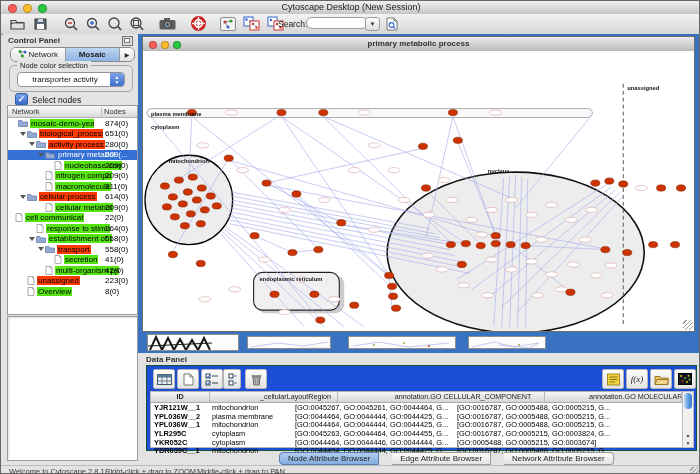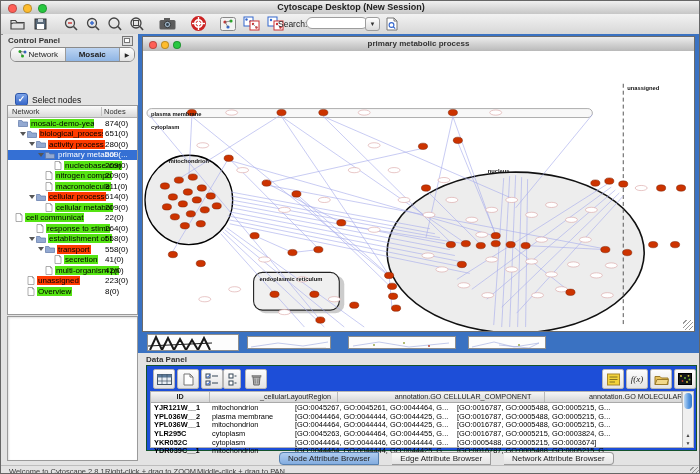--- a/index.html
+++ b/index.html
@@ -4,21 +4,21 @@
 <style>
   html,body{margin:0;padding:0;background:#555;}
   .app{position:relative;width:700px;height:474px;background:#e3e3e3;overflow:hidden;
        font-family:"Liberation Sans",sans-serif;border:1px solid #666;box-sizing:border-box;}
   
   .titlebar{position:absolute;left:0;top:0;width:700px;height:13px;
     background:linear-gradient(#f0f0f0,#c6c6c6);border-bottom:1px solid #9b9b9b;}
   .lights{position:absolute;left:7px;top:3px;display:flex;gap:6px;}
   .light{width:7px;height:7px;border-radius:50%;border:0.5px solid rgba(0,0,0,.25);}
   .l-red{background:#ff5f57}.l-yel{background:#febc2e}.l-grn{background:#28c840}
-  .tb-title{position:absolute;left:0;right:0;top:1px;text-align:center;font-size:9px;font-weight:bold;color:#222;}
+  .tb-title{position:absolute;left:0;right:0;top:1px;text-align:center;font-size:9px;font-weight:normal;color:#222;}
   
   .toolbar{position:absolute;left:0;top:13px;width:700px;height:20px;
     background:linear-gradient(#f2f2f2,#d7d7d7);border-bottom:1px solid #8f8f8f;}
   .tbi{position:absolute;top:1px;width:20px;height:17px;display:flex;align-items:center;justify-content:center;}
   .search-label{position:absolute;left:277px;top:5px;font-size:8.5px;color:#222;}
   .search-input{position:absolute;left:305px;top:3px;width:52px;height:10px;border:1px solid #9d9d9d;
     border-radius:7px;background:#fff;font-size:8px;padding:0 4px;}
   .dd-btn{position:absolute;left:364px;top:3px;width:13px;height:12px;background:linear-gradient(#fff,#dcdcdc);
     border:1px solid #9d9d9d;border-radius:3px;font-size:6px;color:#333;display:flex;align-items:center;justify-content:center;}
   
@@ -228,20 +228,30 @@
               <line x1="2" y1="2.5" x2="7" y2="3" stroke="#555" stroke-width="0.6"></line>
               <line x1="2" y1="2.5" x2="4.5" y2="7" stroke="#555" stroke-width="0.6"></line>
             </svg></span>
         <span>Network</span>
       </div>
       <div class="cp-tab sel">
         <span>Mosaic</span>
       </div>
       <div class="cp-tab arrow">▶</div>
     </div>
+    <div class="groupbox">
+      <span class="gb-legend">Node color selection</span>
+      <div class="combo">
+        <span style="margin-right:12px">transporter activity</span>
+        <span class="combo-cap">
+            <span>▲</span>
+            <span>▼</span>
+          </span>
+      </div>
+    </div>
     <div class="chk-row">
       <span class="chk">✓</span>
       <span class="chk-label">Select nodes</span>
     </div>
     <div class="tree">
       <div class="tree-head">
         <div class="th-net">Network</div>
         <div class="th-nodes">Nodes</div>
       </div>
       <div id="tree-body">
@@ -311,21 +321,21 @@
             <span class="tsp"></span>
             <span class="ticon">
               <svg width="8" height="9">
                 <path d="M1 0.5 L5.5 0.5 L7 2 L7 8.5 L1 8.5 Z" fill="#fff" stroke="#8a8a8a" stroke-width="0.7"></path>
                 <path d="M5.5 0.5 L5.5 2 L7 2" fill="none" stroke="#8a8a8a" stroke-width="0.7"></path>
               </svg>
             </span>
             <span class="tlabel" style="background: rgb(85, 228, 18);">macromolecule</span>
             <span class="tcount">311(0)</span>
           </div>
-          <div class="trow" style="padding-left: 21px;">
+          <div class="trow" style="padding-left: 12px;">
             <span class="tri"></span>
             <span class="ticon">
               <svg width="10" height="8">
                 <path d="M0.5 2.5 L0.5 7.5 L9.5 7.5 L9.5 3 L4.8 3 L3.8 1.5 L0.5 1.5 Z" fill="#93a9d1" stroke="#5c75a8" stroke-width="0.7"></path>
               </svg>
             </span>
             <span class="tlabel" style="background: rgb(255, 58, 0);">cellular process</span>
             <span class="tcount">614(0)</span>
           </div>
           <div class="trow" style="padding-left: 30px;">

